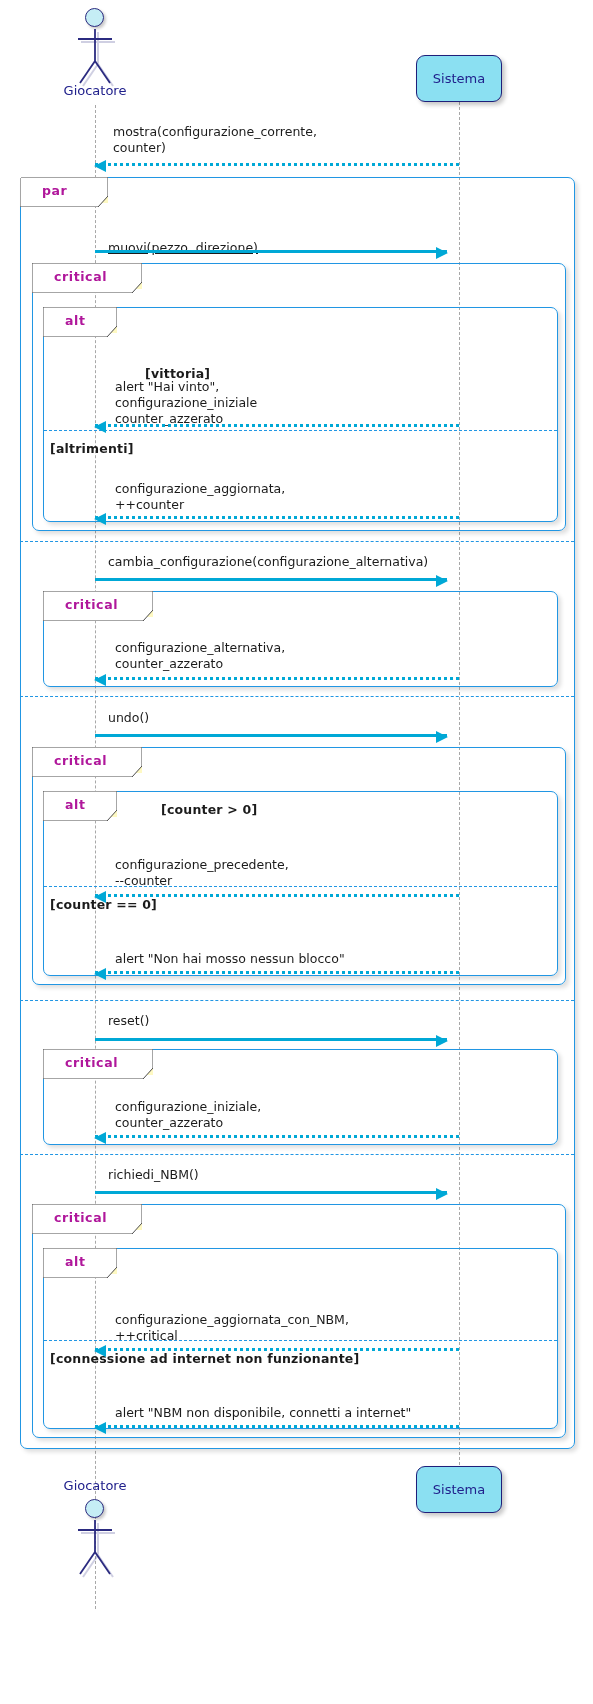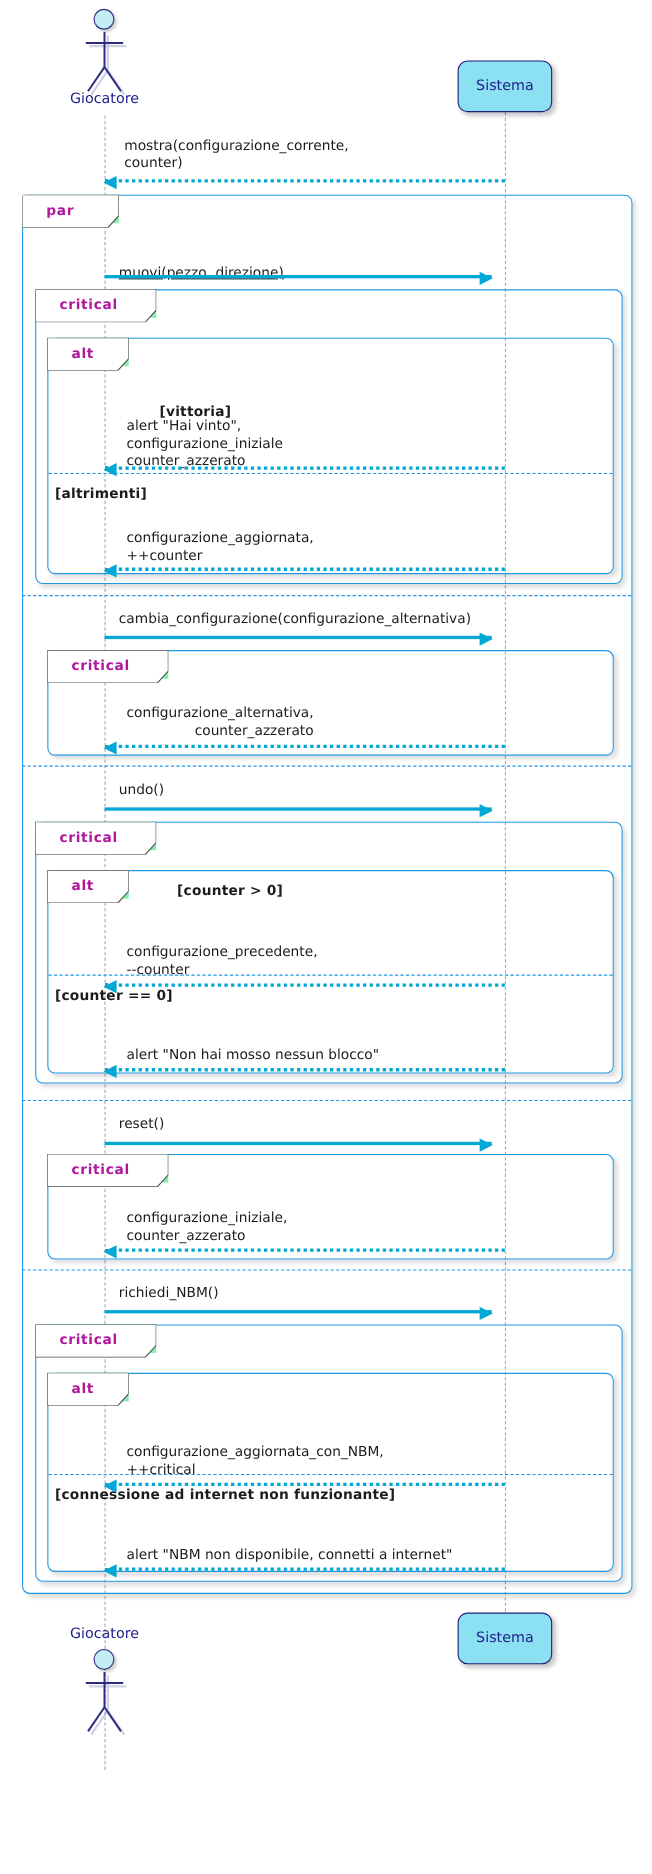--- a/index.html
+++ b/index.html
@@ -69,21 +69,21 @@
     left: -1px; top: -1px;
     height: 26px;
     color: #B0179B;
     font-weight: bold;
     font-size: 12.5px;
     letter-spacing: 0.6px;
     display: flex;
     align-items: center;
     padding-left: 22px;
     padding-right: 22px;
-    background: #86efac;
+    background: #fef9c3;
   }
   .frame-label svg { position: absolute; left: 0; top: 0; }
   .frame-label span { position: relative; z-index: 2; }
   .frame-cond {
     position: absolute;
     font-size: 12.5px;
     font-weight: bold;
     color: #1B1B1B;
     white-space: nowrap;
     letter-spacing: 0.2px;
@@ -213,21 +213,21 @@
   <div class="arrow-solid" style="left:95px; top:578px; width:352px;"></div>
 
   <div class="frame" style="left:43px; top:591px; width:515px; height:96px;">
     <div class="frame-label" style="width:110px;">
       <svg width="110" height="30" viewBox="0 0 110 30">
         <path d="M0,0 L110,0 L110,19 L100,30 L0,30 Z" fill="#ffffff" stroke="#4D4D4D" stroke-width="1"></path>
       </svg>
       <span>critical</span>
     </div>
   </div>
-  <div class="msg-label" style="left:115px; top:640px;text-align:right;">configurazione_alternativa,
+  <div class="msg-label" style="left:115px; top:640px;">configurazione_alternativa,
 counter_azzerato</div>
   <div class="arrow-dotted" style="left:95px; top:677px; width:364px;"></div>
 
   <div class="frame-divider" style="left:20px; top:696px; width:554px;"></div>
 
   <div class="msg-label" style="left:108px; top:710px;">undo()</div>
   <div class="arrow-solid" style="left:95px; top:734px; width:352px;"></div>
 
   <div class="frame" style="left:32px; top:747px; width:534px; height:238px;">
     <div class="frame-label" style="width:110px;">

